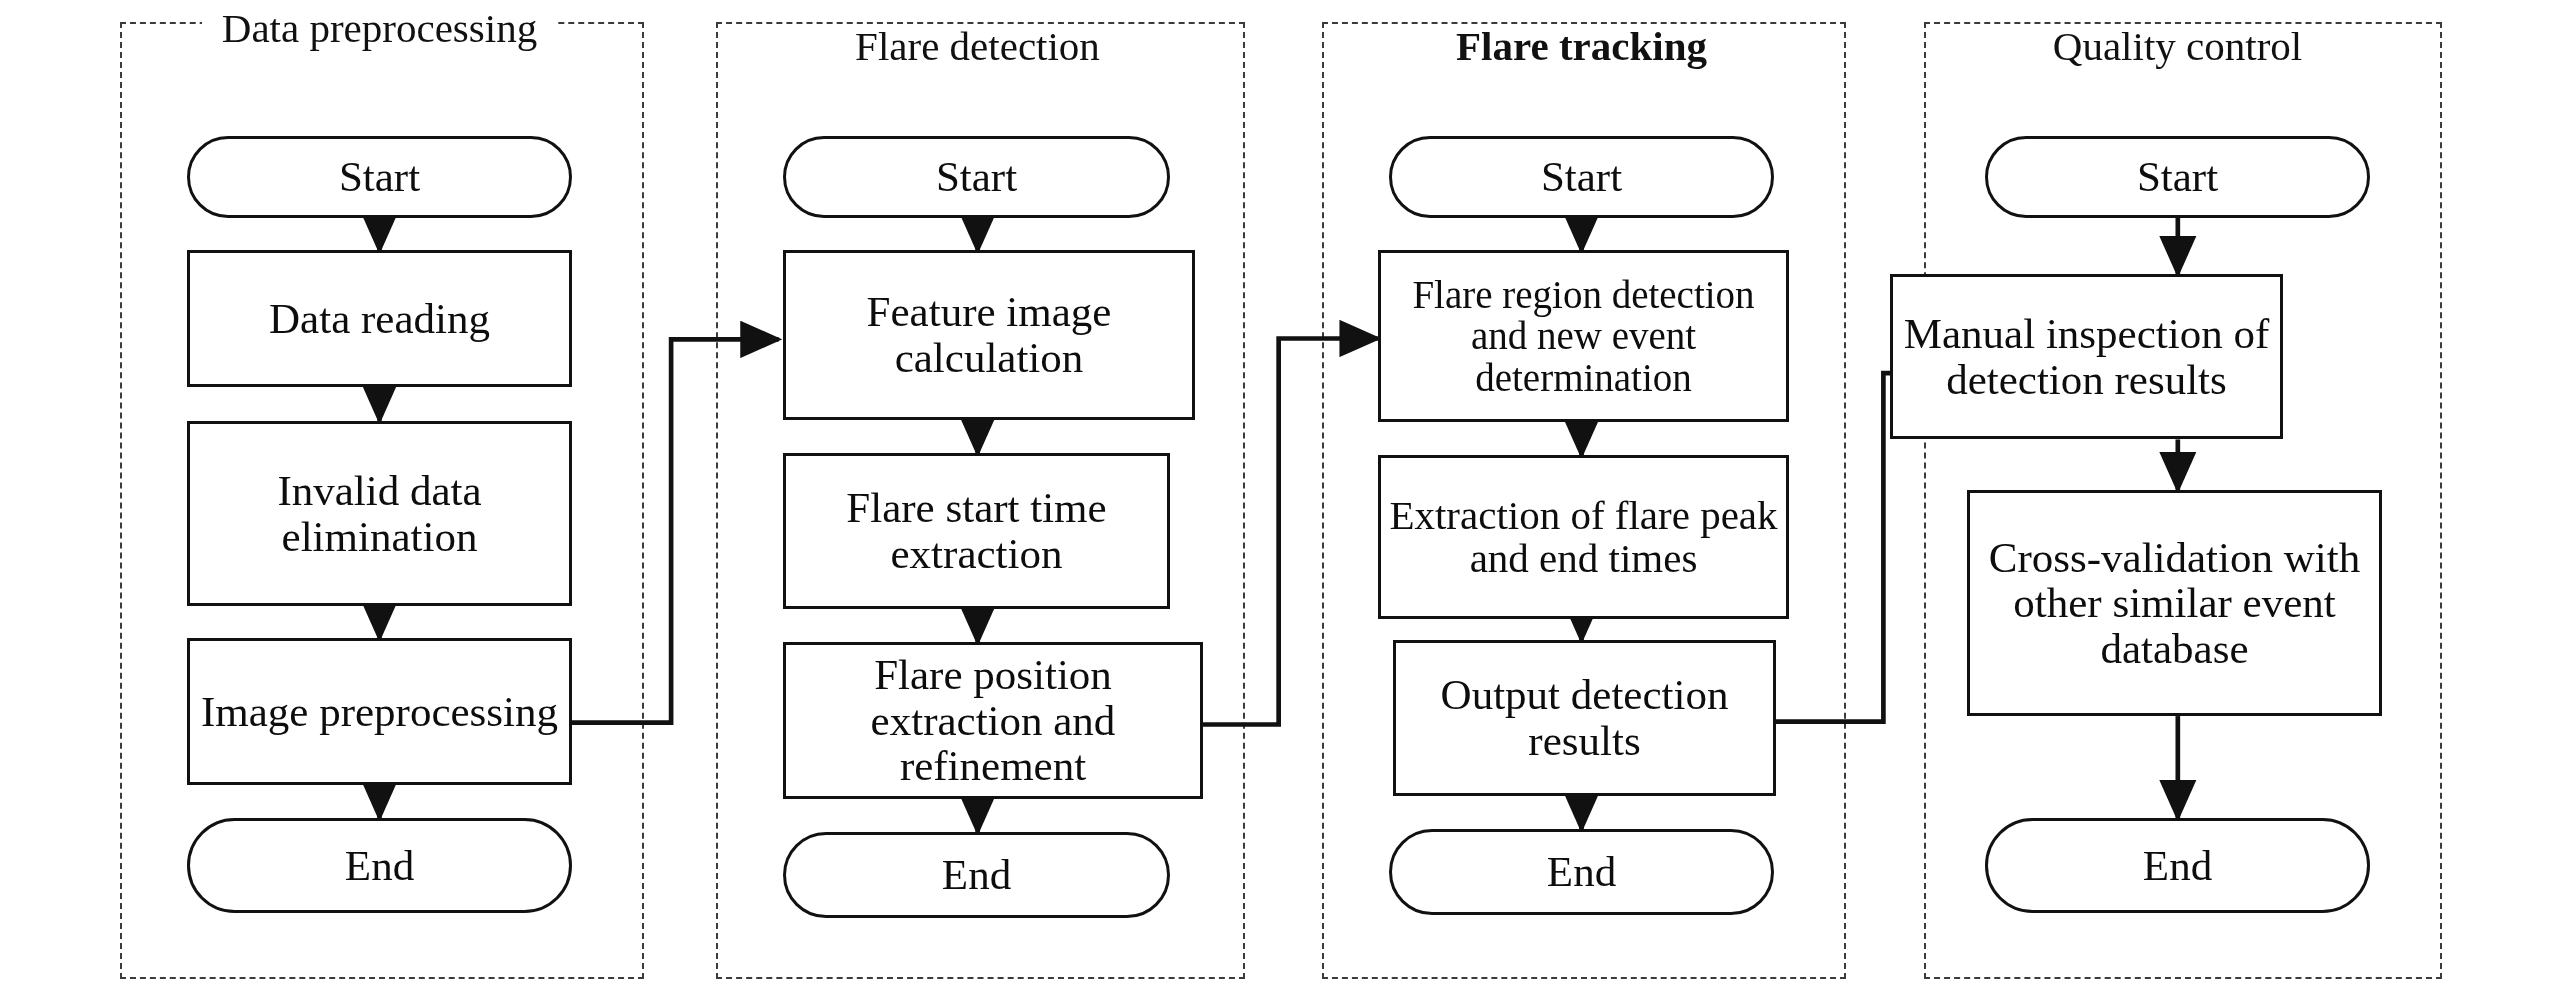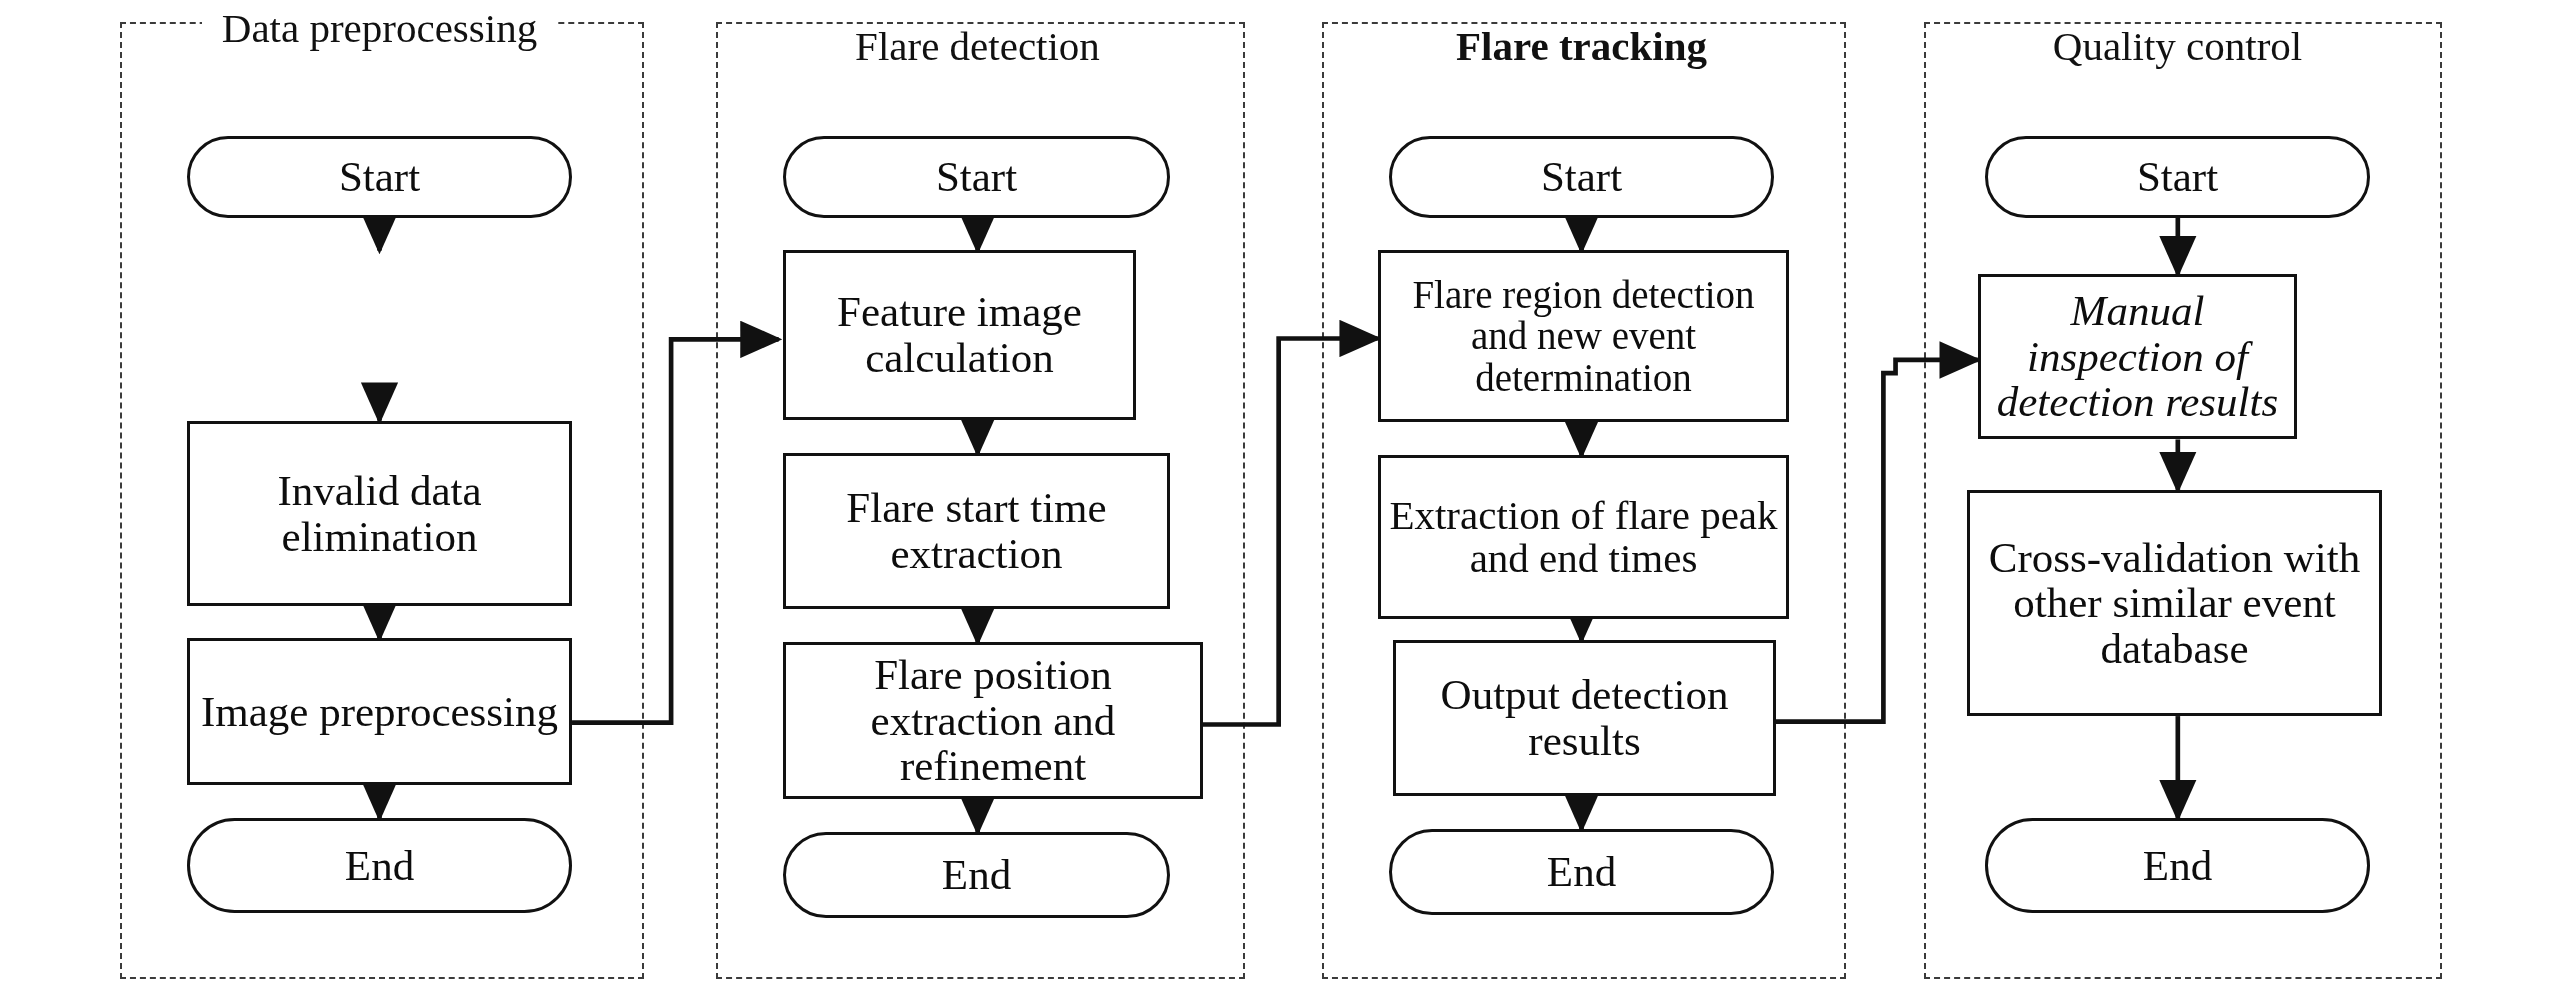--- a/index.html
+++ b/index.html
@@ -64,34 +64,37 @@
   </svg>
 
   <div class="grp-title" style="left:202px;top:5.6px;width:355px;">Data preprocessing</div>
   <div class="grp-title" style="left:800px;top:24px;width:355px;font-family:Liberation Serif, serif;">Flare detection</div>
   <div class="grp-title" style="left:1404px;top:24px;width:355px;font-weight:bold;">Flare tracking</div>
   <div class="grp-title" style="left:2000px;top:24px;width:355px;">Quality control</div>
 
   <div class="node term" style="left:187px;top:136px;width:385px;height:82px;">
     <span class="lbl t-46">Start</span>
   </div>
+  <div class="node proc" style="left:187px;top:250px;width:385px;height:137px;">
+    <span class="lbl t-46">Data reading</span>
+  </div>
   <div class="node proc" style="left:187px;top:421px;width:385px;height:185px;">
     <span class="lbl t-46">Invalid data elimination</span>
   </div>
   <div class="node proc" style="left:187px;top:638px;width:385px;height:147px;">
     <span class="lbl t-46">Image preprocessing</span>
   </div>
   <div class="node term" style="left:187px;top:818px;width:385px;height:95px;">
     <span class="lbl t-46">End</span>
   </div>
 
   <div class="node term" style="left:783px;top:136px;width:387px;height:82px;">
     <span class="lbl t-46">Start</span>
   </div>
-  <div class="node proc" style="left:783px;top:250px;width:353px;height:170px;">
+  <div class="node proc" style="left:783px;top:250px;width:412px;height:170px;">
     <span class="lbl t-46">Feature image calculation</span>
   </div>
   <div class="node proc" style="left:783px;top:453px;width:387px;height:156px;">
     <span class="lbl t-46">Flare start time extraction</span>
   </div>
   <div class="node proc" style="left:783px;top:642px;width:420px;height:157px;">
     <span class="lbl t-46">Flare position extraction and refinement</span>
   </div>
   <div class="node term" style="left:783px;top:832px;width:387px;height:86px;">
     <span class="lbl t-46">End</span>
@@ -109,21 +112,21 @@
   <div class="node proc" style="left:1393px;top:640px;width:383px;height:156px;">
     <span class="lbl t-46">Output detection results</span>
   </div>
   <div class="node term" style="left:1389px;top:829px;width:385px;height:86px;">
     <span class="lbl t-46">End</span>
   </div>
 
   <div class="node term" style="left:1985px;top:136px;width:385px;height:82px;">
     <span class="lbl t-46">Start</span>
   </div>
-  <div class="node proc" style="left:1978px;top:274px;width:319px;height:165px;font-style:italic;">
+  <div class="node proc" style="left:1890px;top:274px;width:393px;height:165px;">
     <span class="lbl t-46">Manual inspection of detection results</span>
   </div>
   <div class="node proc" style="left:1967px;top:490px;width:415px;height:226px;">
     <span class="lbl t-46">Cross-validation with other similar event database</span>
   </div>
   <div class="node term" style="left:1985px;top:818px;width:385px;height:95px;">
     <span class="lbl t-46">End</span>
   </div>
 
 </div>

